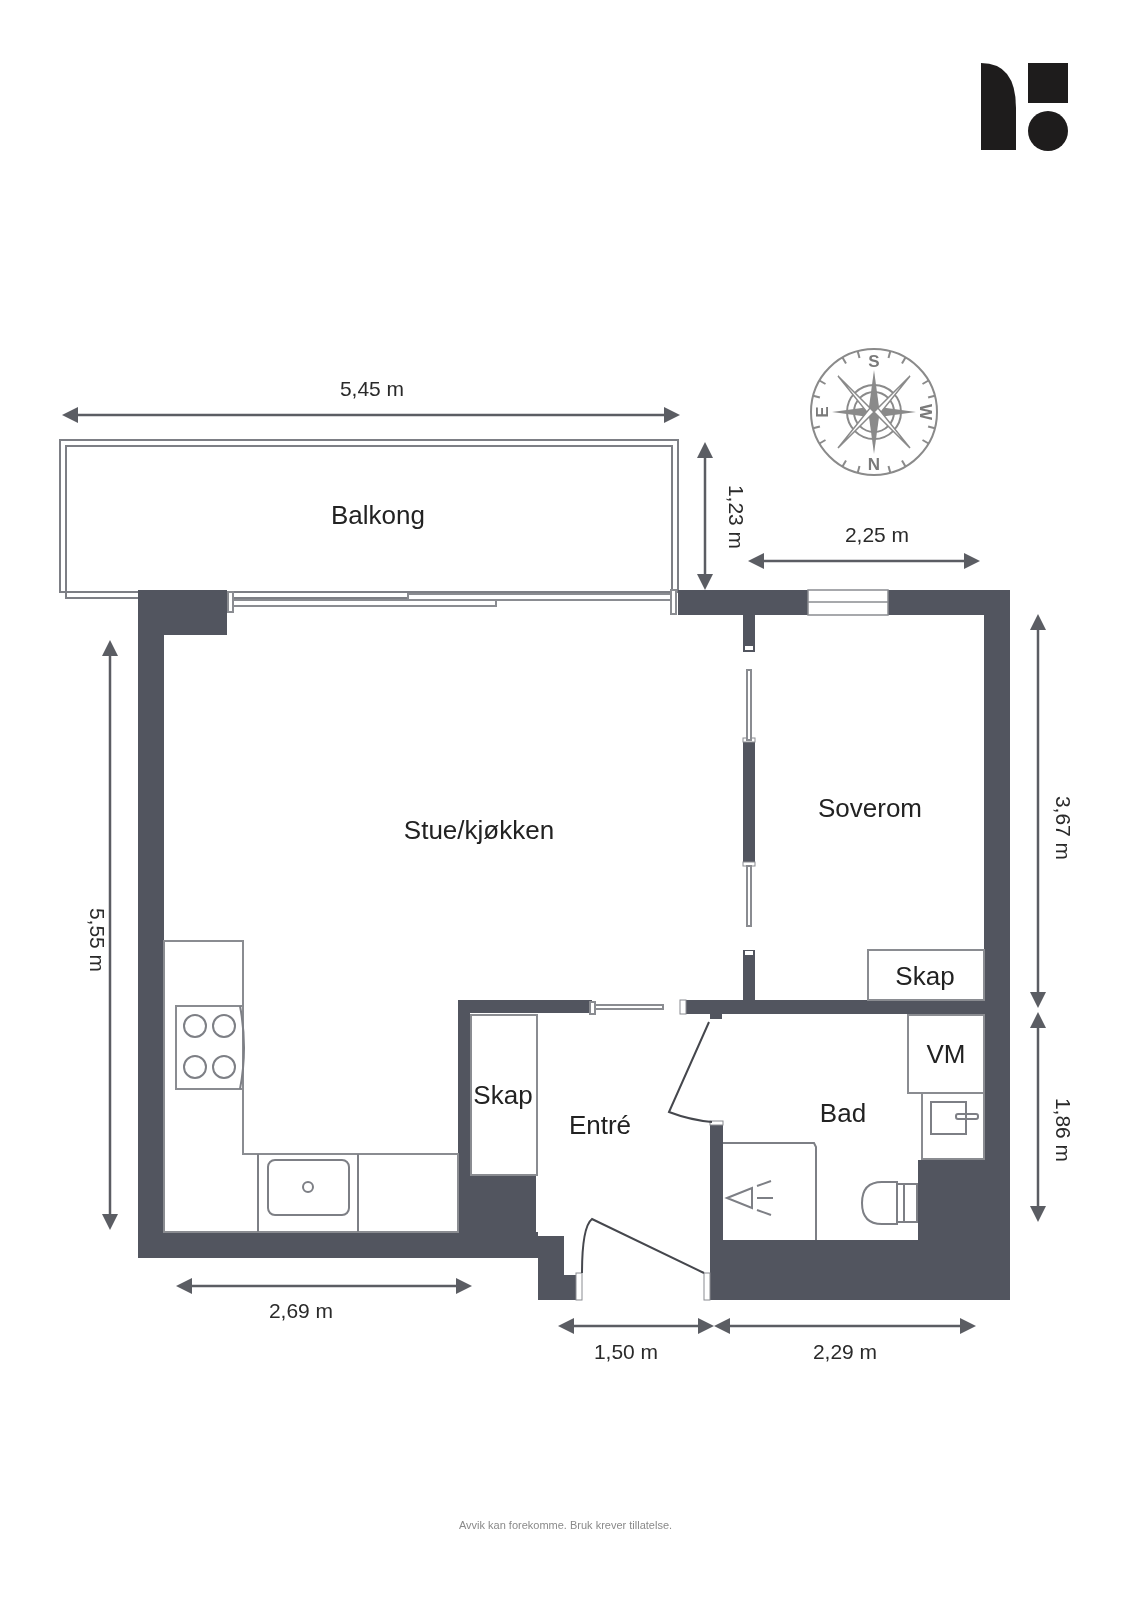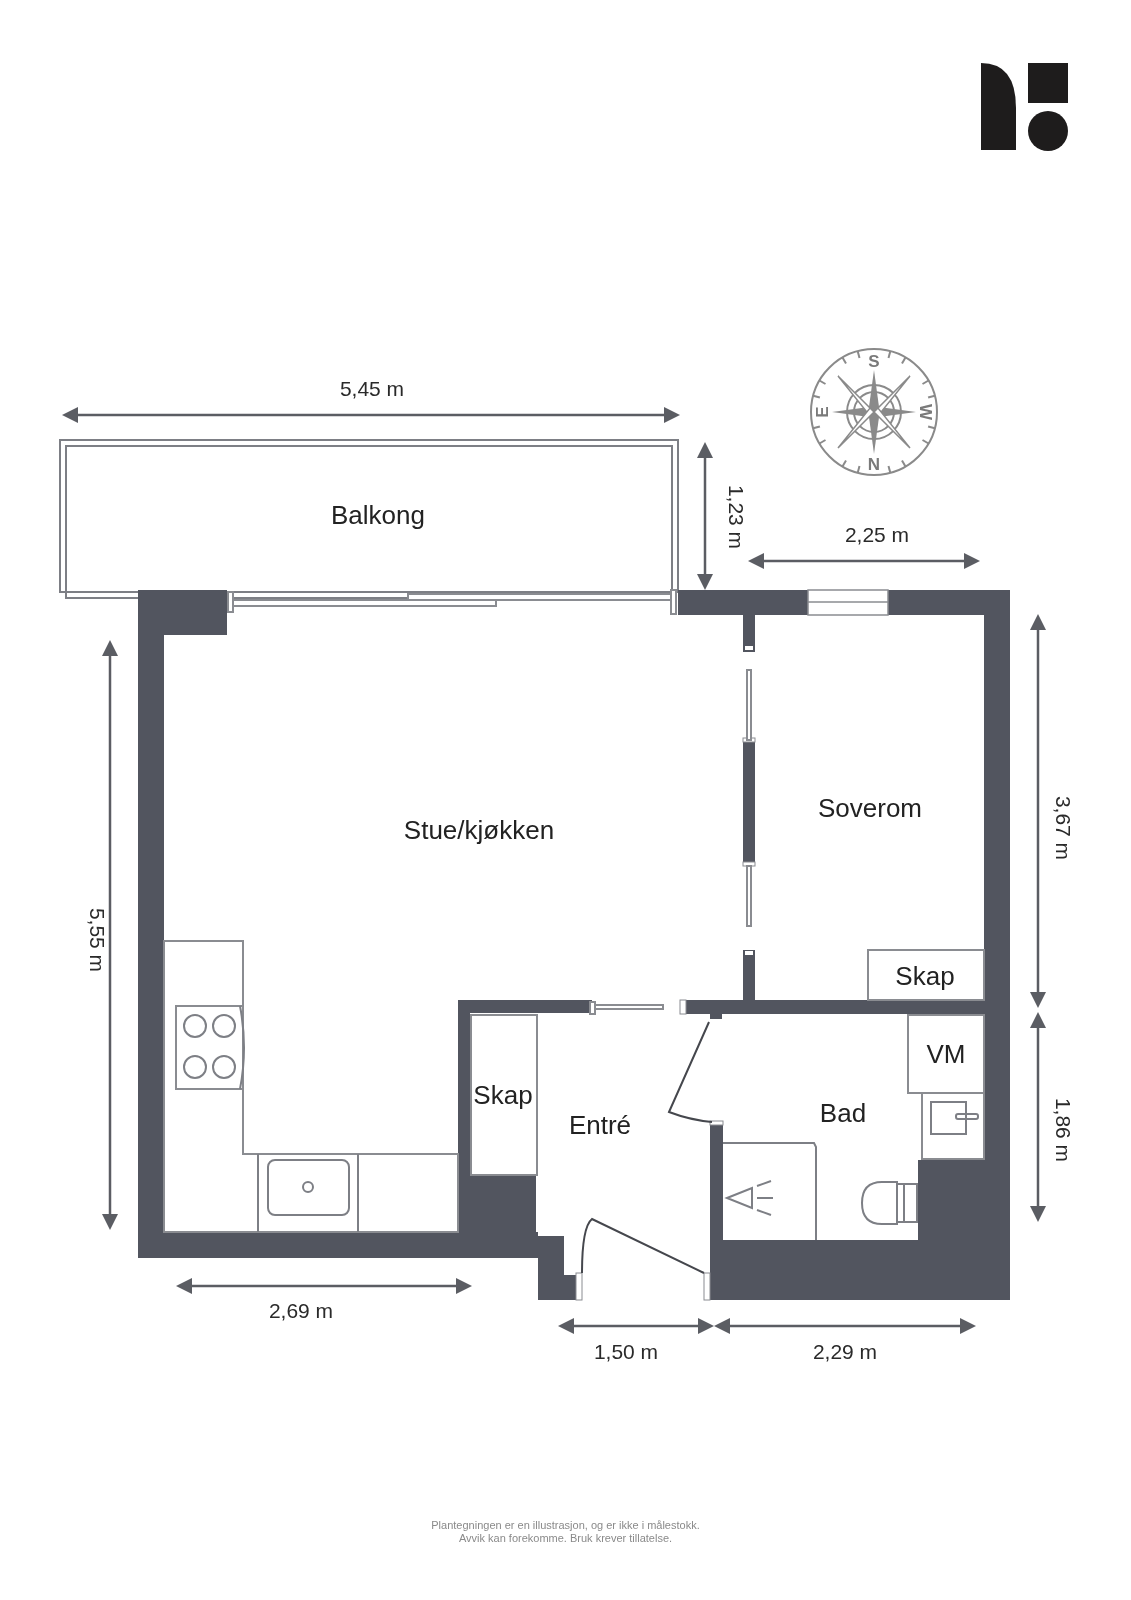--- a/index.html
+++ b/index.html
@@ -232,15 +232,14 @@
   <text class="room-label" x="479" y="839" text-anchor="middle">Stue/kjøkken</text>
   <text class="room-label" x="870" y="817" text-anchor="middle">Soverom</text>
   <text class="room-label" x="925" y="985" text-anchor="middle">Skap</text>
   <text class="room-label" x="503" y="1104" text-anchor="middle">Skap</text>
   <text class="room-label" x="600" y="1134" text-anchor="middle">Entré</text>
   <text class="room-label" x="843" y="1122" text-anchor="middle">Bad</text>
   <text class="room-label" x="946" y="1063" text-anchor="middle">VM</text>
 </svg>
 
 <div class="disclaimer" style="top:1519px;">
-  <div>Plantegningen er en illustrasjon, og er ikke i målestokk.</div>
   <div>Avvik kan forekomme. Bruk krever tillatelse.</div>
 </div>
 
 </body></html>

